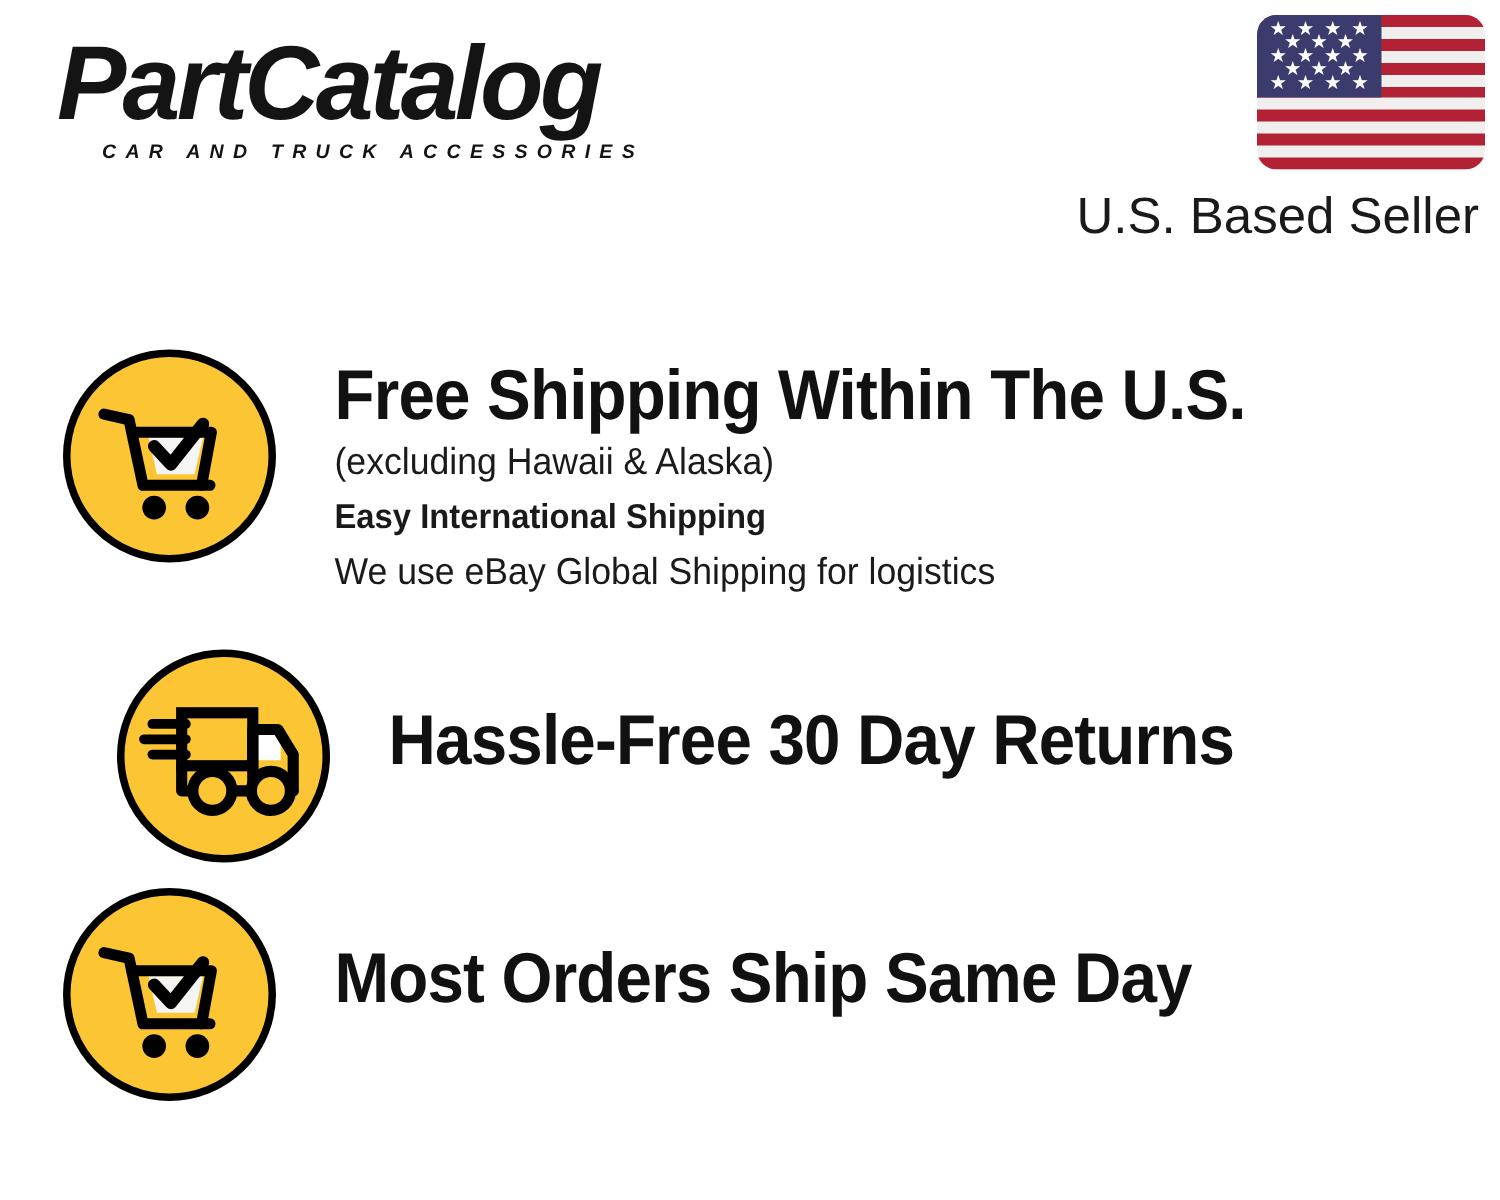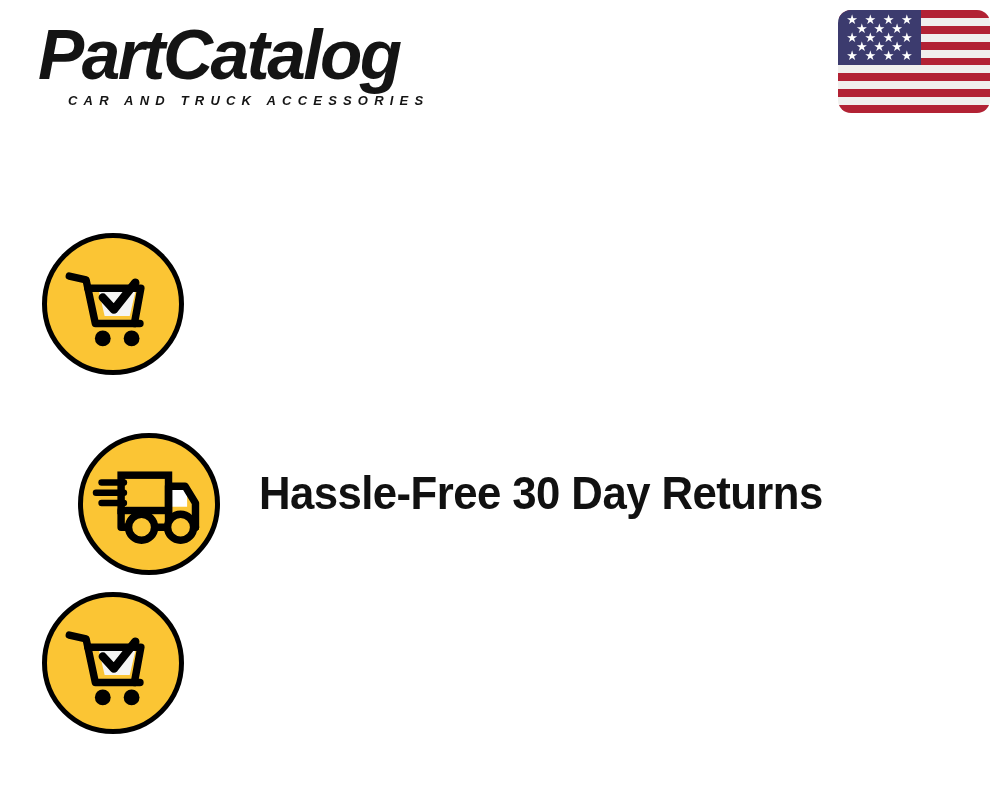--- a/index.html
+++ b/index.html
@@ -244,38 +244,45 @@
             <span class="star">★</span>
           </div>
         <div class="star-row">
             <span class="star">★</span>
             <span class="star">★</span>
             <span class="star">★</span>
             <span class="star">★</span>
           </div>
       </div>
     </div>
+    <span id="seller-label">U.S. Based Seller</span>
   </div>
 
 </div>
 
 <div id="benefits">
 
   <div class="benefit-row" id="benefit-row-0">
     <div class="benefit-icon">
       <div class="icon-circle">
         <svg viewBox="0 0 142 142" xmlns="http://www.w3.org/2000/svg">
           <polygon points="56,58 95,58 89,84 62,84" fill="#F5F5F3"></polygon>
           <path d="M24,41 L42,45 L52,92 L100,92" fill="none" stroke="#000" stroke-width="8" stroke-linecap="round" stroke-linejoin="round"></path>
           <path d="M44,54 L101,54 L94,92" fill="none" stroke="#000" stroke-width="8" stroke-linecap="round" stroke-linejoin="round"></path>
           <path d="M60,64 L72,77 L95,48" fill="none" stroke="#000" stroke-width="9" stroke-linecap="round" stroke-linejoin="round"></path>
           <circle cx="60" cy="108" r="8.5" fill="#000"></circle>
           <circle cx="91" cy="108" r="8.5" fill="#000"></circle>
         </svg>
       </div>
+    </div>
+    <div class="benefit-text">
+      <span class="benefit-title">Free Shipping Within The U.S.</span>
+      <span class="benefit-sub">(excluding Hawaii &amp; Alaska)</span>
+      <span class="benefit-sub strong">Easy International Shipping</span>
+      <span class="benefit-sub">We use eBay Global Shipping for logistics</span>
     </div>
   </div>
 
   <div class="benefit-row" id="benefit-row-1">
     <div class="benefit-icon">
       <div class="icon-circle">
         <svg viewBox="0 0 142 142" xmlns="http://www.w3.org/2000/svg">
           <polygon points="93,52 112,52 112,74 93,74" fill="#FFFFFF"></polygon>
           <rect x="41" y="40" width="51" height="38" fill="none" stroke="#000" stroke-width="8"></rect>
           <path d="M92,52 L110,52 L121,70 L121,96 L92,96 Z" fill="none" stroke="#000" stroke-width="8" stroke-linejoin="round"></path>
@@ -299,15 +306,18 @@
         <svg viewBox="0 0 142 142" xmlns="http://www.w3.org/2000/svg">
           <polygon points="56,58 95,58 89,84 62,84" fill="#F5F5F3"></polygon>
           <path d="M24,41 L42,45 L52,92 L100,92" fill="none" stroke="#000" stroke-width="8" stroke-linecap="round" stroke-linejoin="round"></path>
           <path d="M44,54 L101,54 L94,92" fill="none" stroke="#000" stroke-width="8" stroke-linecap="round" stroke-linejoin="round"></path>
           <path d="M60,64 L72,77 L95,48" fill="none" stroke="#000" stroke-width="9" stroke-linecap="round" stroke-linejoin="round"></path>
           <circle cx="60" cy="108" r="8.5" fill="#000"></circle>
           <circle cx="91" cy="108" r="8.5" fill="#000"></circle>
         </svg>
       </div>
     </div>
+    <div class="benefit-text">
+      <span class="benefit-title">Most Orders Ship Same Day</span>
+    </div>
   </div>
 
 </div>
 
 </body></html>

